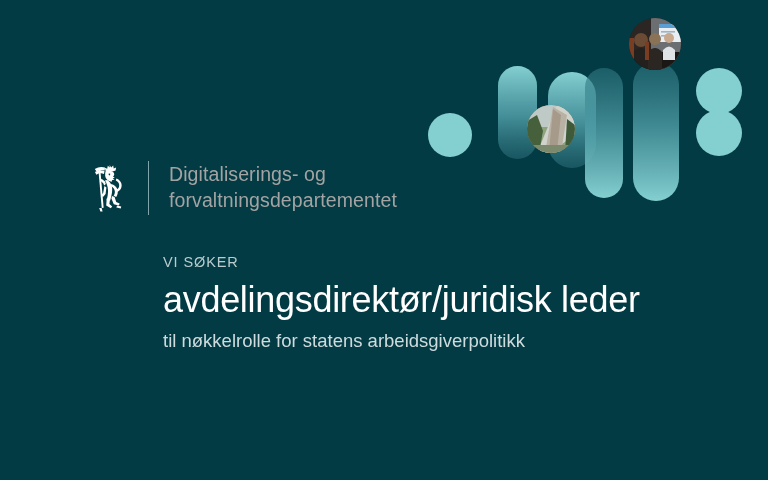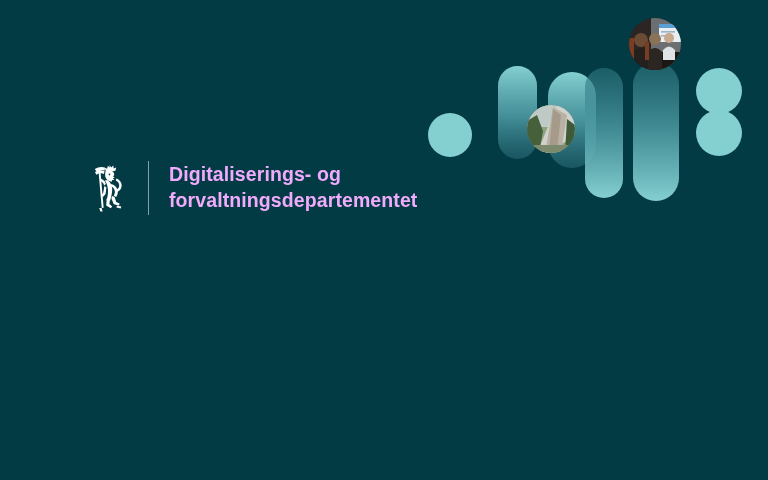--- a/index.html
+++ b/index.html
@@ -59,26 +59,26 @@
     display: block;
   }
   #logo-divider {
     width: 1px;
     height: 54px;
     background: #7fa4ab;
     margin: 0 20px 0 18px;
     flex: none;
   }
   #ministry-name {
-    color: #f0abfc;
+    color: #a3a3a3;
     font-size: 19.5px;
     line-height: 1.33;
     letter-spacing: 0.1px;
     white-space: pre-line;
-    font-weight: 700;
+    font-weight: 400;
   }
 
   
   #job-text {
     position: absolute;
     left: 163px;
     top: 254px;
     width: 560px;
   }
   #eyebrow {
@@ -220,14 +220,19 @@
         <path d="M29.0 45.6 l4.2 1.0 -0.4 1.8 -4.4 -0.9 z"></path>
       </g>
     </svg>
 
     <div id="logo-divider"></div>
 
     <div id="ministry-name">Digitaliserings- og
 forvaltningsdepartementet</div>
   </div>
 
+  <div id="job-text">
+    <div id="eyebrow">VI SØKER</div>
+    <h1 id="job-title">avdelingsdirektør/juridisk leder</h1>
+    <div id="job-subtitle">til nøkkelrolle for statens arbeidsgiverpolitikk</div>
+  </div>
 
 </div>
 
 </body></html>

